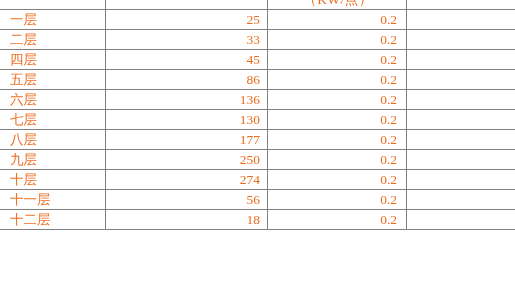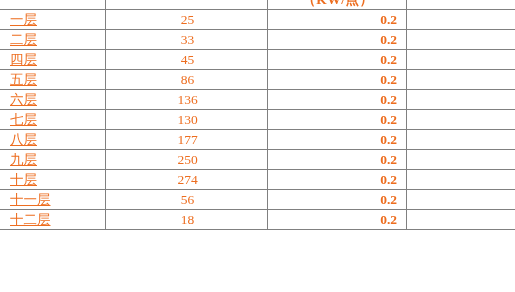--- a/index.html
+++ b/index.html
@@ -36,23 +36,23 @@
     height: 19px;
     padding: 0 7px 0 9px;
     color: #ED6D1F;
     font-size: 13.5px;
     line-height: 19px;
     white-space: nowrap;
     overflow: hidden;
     vertical-align: middle;
   }
 
-  table.grid td.col-floor  { width: 88px;  text-align: left;  padding-left: 10px; text-decoration: underline; }
-  table.grid td.col-points { width: 145px; text-align: center; }
-  table.grid td.col-rate   { width: 122px; text-align: right; padding-right: 9px; font-weight: bold; }
+  table.grid td.col-floor  { width: 88px;  text-align: left;  padding-left: 10px; }
+  table.grid td.col-points { width: 145px; text-align: right; }
+  table.grid td.col-rate   { width: 122px; text-align: right; padding-right: 9px; }
   table.grid td.col-power  { width: 160px; text-align: right; padding-right: 8px; border-right: none; }
 
   table.grid tr.header-row td {
     text-align: center;
     font-size: 13.5px;
   }
   table.grid tr.header-row td.col-floor,
   table.grid tr.header-row td.col-points,
   table.grid tr.header-row td.col-power { color: #ED6D1F; }
 

